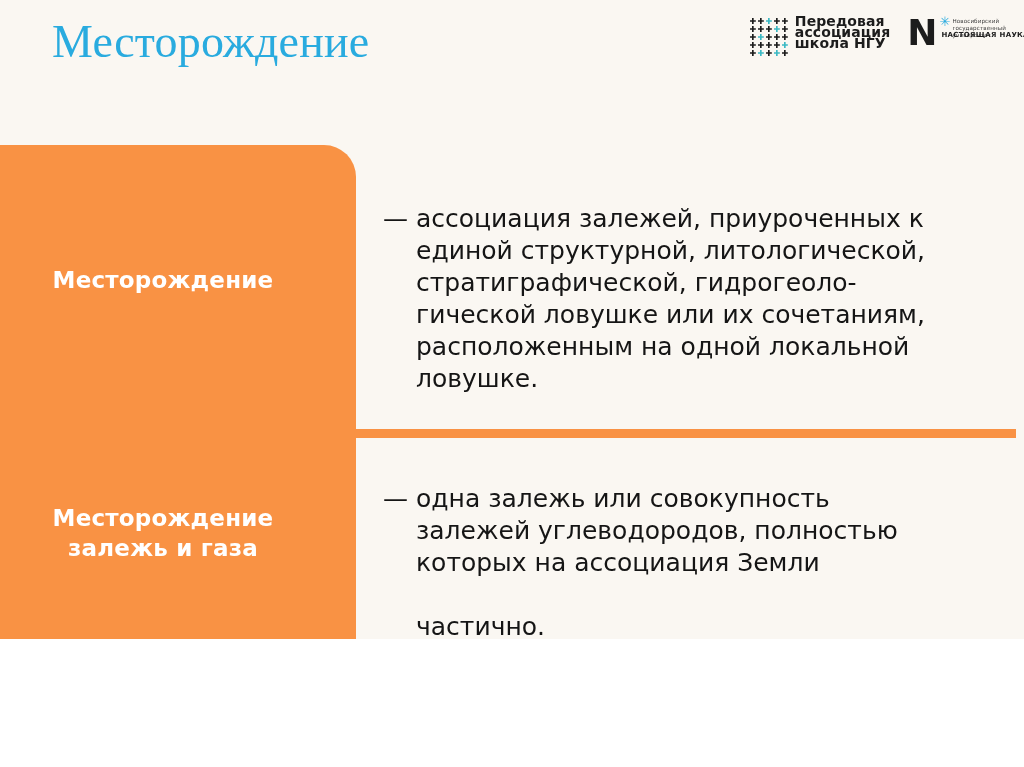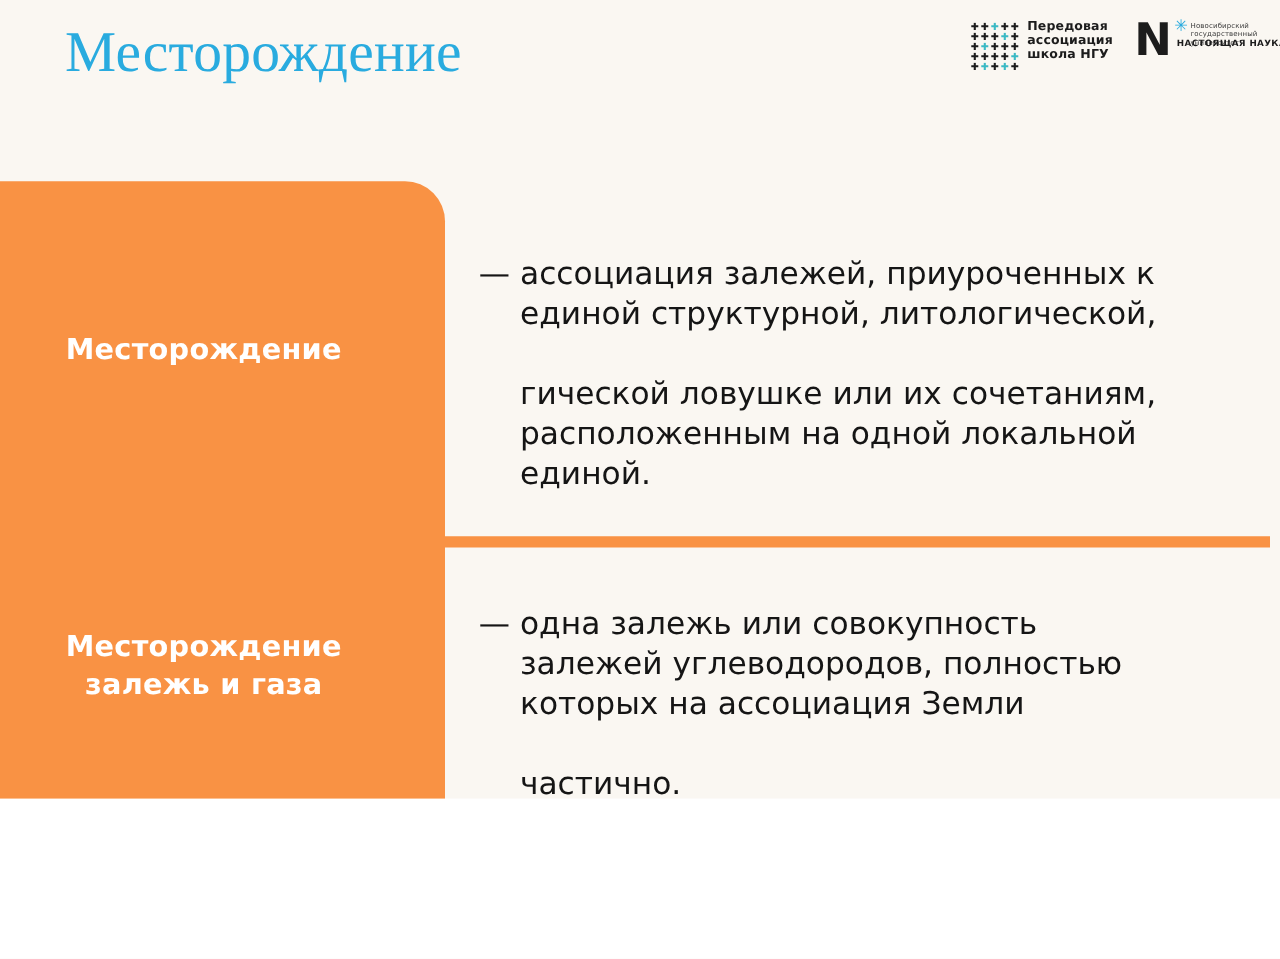--- a/index.html
+++ b/index.html
@@ -50,21 +50,21 @@
     margin-top: 2px;
   }
   .dot {
     width: 6px; height: 6px;
     background: #1c1c1c;
     clip-path: polygon(36% 0, 64% 0, 64% 36%, 100% 36%, 100% 64%, 64% 64%, 64% 100%, 36% 100%, 36% 64%, 0 64%, 0 36%, 36% 36%);
   }
   .dot.teal { background: #3bb9c4; }
   #pis-words {
     font-family: "DejaVu Sans", sans-serif;
-    font-size: 10px;
+    font-size: 14px;
     line-height: 11px;
     font-weight: bold;
     color: #1c1c1c;
     letter-spacing: 0.1px;
     white-space: nowrap;
   }
 
   
   #logo-nsu { position: relative; gap: 3px; }
   #nsu-n {
@@ -229,24 +229,24 @@
     </div>
   </div>
 
   <div id="row-divider"></div>
 
   <div class="definition" id="definition-1">
     <span class="dash">—</span>
     <span class="def-body">
       <span class="def-line">ассоциация залежей, приуроченных к</span><br>
       <span class="def-line">единой структурной, литологической,</span><br>
-      <br>
+      <span class="def-line">стратиграфической, гидрогеоло-</span><br>
       <span class="def-line">гической ловушке или их сочетаниям,</span><br>
       <span class="def-line">расположенным на одной локальной</span><br>
-      <span class="def-line">единой.</span>
+      <span class="def-line">ловушке.</span>
     </span>
   </div>
 
   <div class="definition" id="definition-2">
     <span class="dash">—</span>
     <span class="def-body">
       <span class="def-line">одна залежь или совокупность</span><br>
       <span class="def-line">залежей углеводородов, полностью</span><br>
       <span class="def-line">которых на ассоциация Земли</span><br>
       <br>

